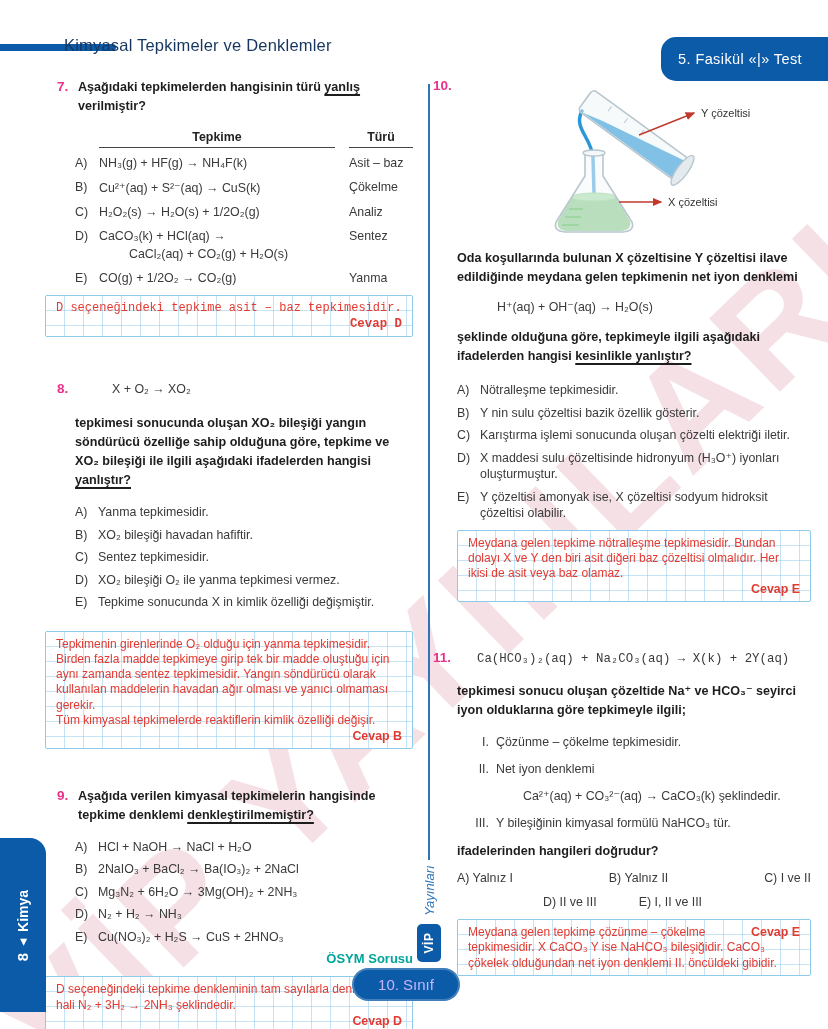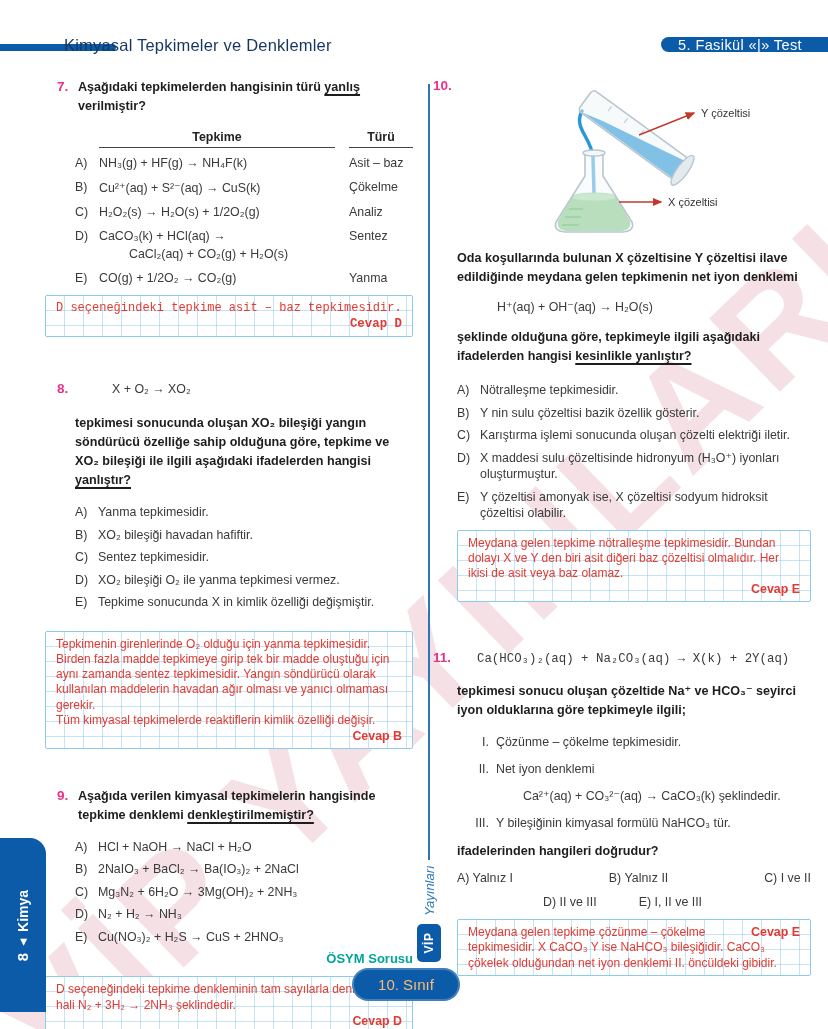--- a/index.html
+++ b/index.html
@@ -6,21 +6,21 @@
   .page{position:relative;width:828px;height:1029px;background:#ffffff;overflow:hidden;
         font-family:"Liberation Sans","DejaVu Sans",sans-serif;color:#333;margin:0 auto;}
   .layer{position:absolute;inset:0;z-index:1;}
   
   .watermark{position:absolute;left:-30px;top:985px;transform:rotate(-44deg);transform-origin:0 0;
              font-size:148px;font-weight:bold;letter-spacing:8px;white-space:nowrap;
              color:rgba(226,174,186,0.38);z-index:0;}
   
   .hdr-dash{position:absolute;left:0;top:44px;width:116px;height:7px;background:#0c5ba8;border-radius:0 4px 4px 0;}
   .hdr-title{position:absolute;left:64px;top:36px;font-size:16.5px;color:#17365f;letter-spacing:.2px;}
-  .hdr-badge{position:absolute;right:0;top:37px;height:15px;padding:0 26px 0 17px;background:#0c5ba8;
+  .hdr-badge{position:absolute;right:0;top:37px;height:44px;padding:0 26px 0 17px;background:#0c5ba8;
              border-radius:15px 0 0 15px;color:#fff;display:flex;align-items:center;font-size:14.5px;letter-spacing:.4px;}
   .divider{position:absolute;left:428px;top:84px;width:2px;height:776px;background:#2f74b4;}
   
   .col{position:absolute;top:78px;}
   .col-left{left:57px;width:356px;}
   .col-right{left:433px;width:378px;padding-left:24px;box-sizing:border-box;}
   .q-head{display:flex;align-items:baseline;}
   .qnum{color:#e9318a;font-weight:bold;font-size:13.5px;flex:0 0 auto;}
   .col-left .qnum{width:21px;}
   .col-right .qnum{width:24px;margin-left:-24px;}
@@ -63,21 +63,21 @@
   .o11row.r1{justify-content:space-between;}
   .o11row.r2{margin-left:86px;}
   
   .subject-tab{position:absolute;left:0;top:838px;width:46px;height:174px;background:#0c5ba8;
                border-radius:0 16px 0 0;display:flex;align-items:center;justify-content:center;z-index:2;}
   .subject-tab .rot{transform:rotate(-90deg);display:flex;align-items:center;gap:7px;color:#fff;white-space:nowrap;}
   .subject-tab .pg{font-size:15px;font-weight:bold;}
   .subject-tab .ar{font-size:9px;}
   .subject-tab .sb{font-size:14px;font-weight:bold;}
   .grade-pill{position:absolute;left:352px;top:968px;width:108px;height:33px;background:#0c5ba8;border-radius:17px;
-              color:#fdba74;display:flex;align-items:center;justify-content:center;font-size:15px;z-index:2;
+              color:#c4b5fd;display:flex;align-items:center;justify-content:center;font-size:15px;z-index:2;
               box-shadow:inset 0 0 0 2px rgba(255,255,255,.22);}
   .pub-yayinlari{position:absolute;left:407px;top:858px;width:44px;height:64px;display:flex;align-items:center;justify-content:center;z-index:2;}
   .pub-yayinlari span{transform:rotate(-90deg);color:#2e78ba;font-size:13px;font-style:italic;white-space:nowrap;}
   .pub-vip{position:absolute;left:417px;top:924px;width:24px;height:38px;background:#0c5ba8;border-radius:5px;
            display:flex;align-items:center;justify-content:center;z-index:2;}
   .pub-vip span{transform:rotate(-90deg);color:#fff;font-weight:bold;font-size:12px;letter-spacing:.5px;}
 </style>
 </head>
 <body>
 

